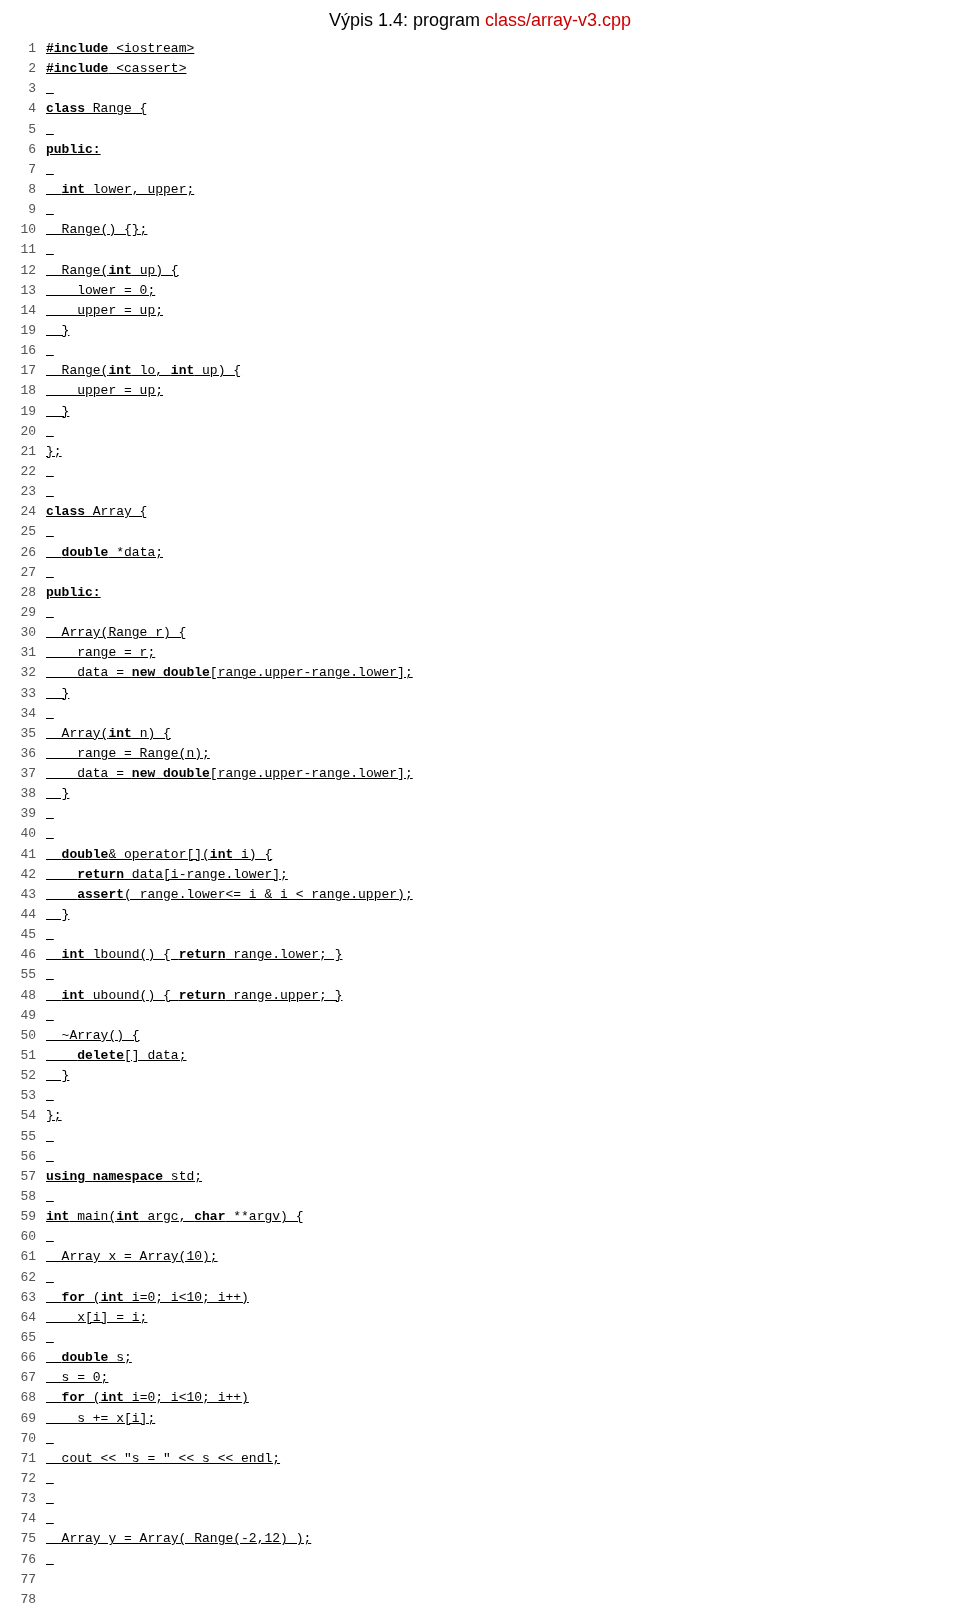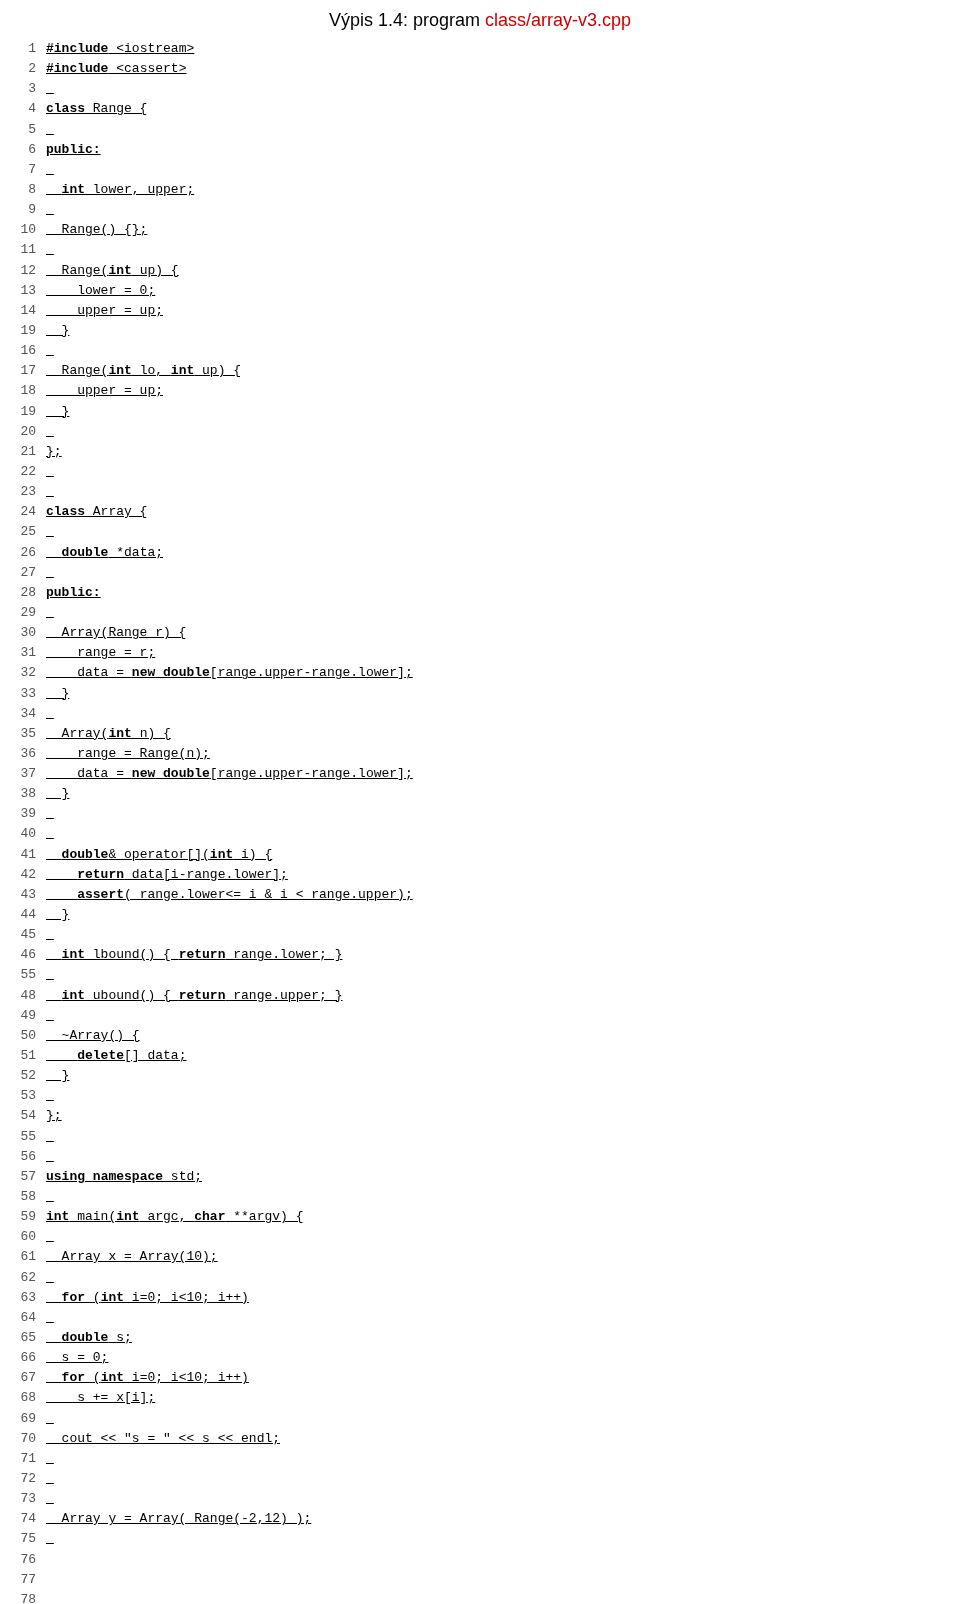--- a/index.html
+++ b/index.html
@@ -191,20 +191,21 @@
       <div>};</div>
       <div>&nbsp;</div>
       <div>&nbsp;</div>
       <div><strong>using</strong> <strong>namespace</strong> std;</div>
       <div>&nbsp;</div>
       <div><strong>int</strong> main(<strong>int</strong> argc, <strong>char</strong> **argv) {</div>
       <div>&nbsp;</div>
       <div>  Array x = Array(10);</div>
       <div>&nbsp;</div>
       <div>  <strong>for</strong> (<strong>int</strong> i=0; i&lt;10; i++)</div>
+      <div>    x[i] = i;</div>
       <div>&nbsp;</div>
       <div>  <strong>double</strong> s;</div>
       <div>  s = 0;</div>
       <div>  <strong>for</strong> (<strong>int</strong> i=0; i&lt;10; i++)</div>
       <div>    s += x[i];</div>
       <div>&nbsp;</div>
       <div>  cout &lt;&lt; "s_=_" &lt;&lt; s &lt;&lt; endl;</div>
       <div>&nbsp;</div>
       <div>&nbsp;</div>
       <div>&nbsp;</div>

